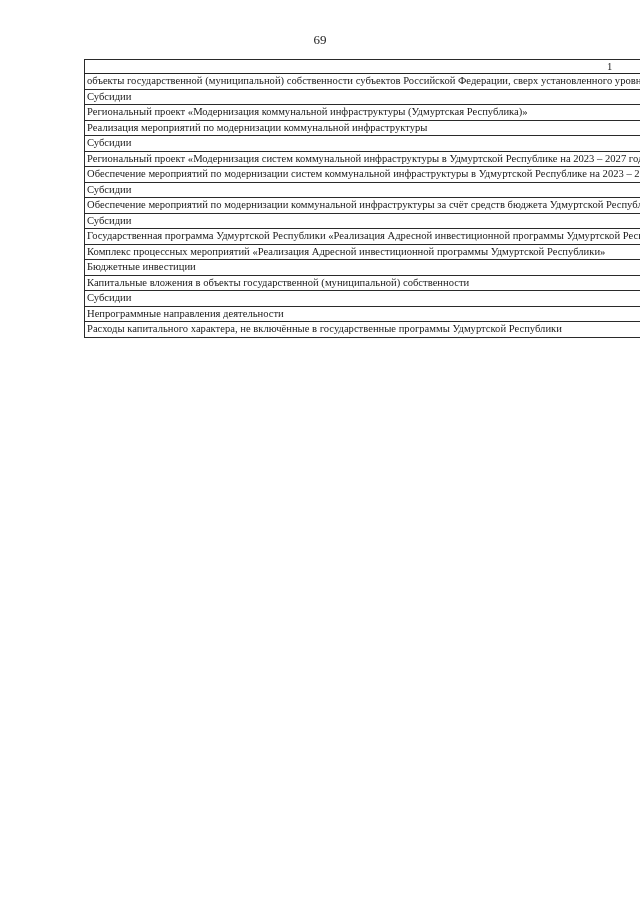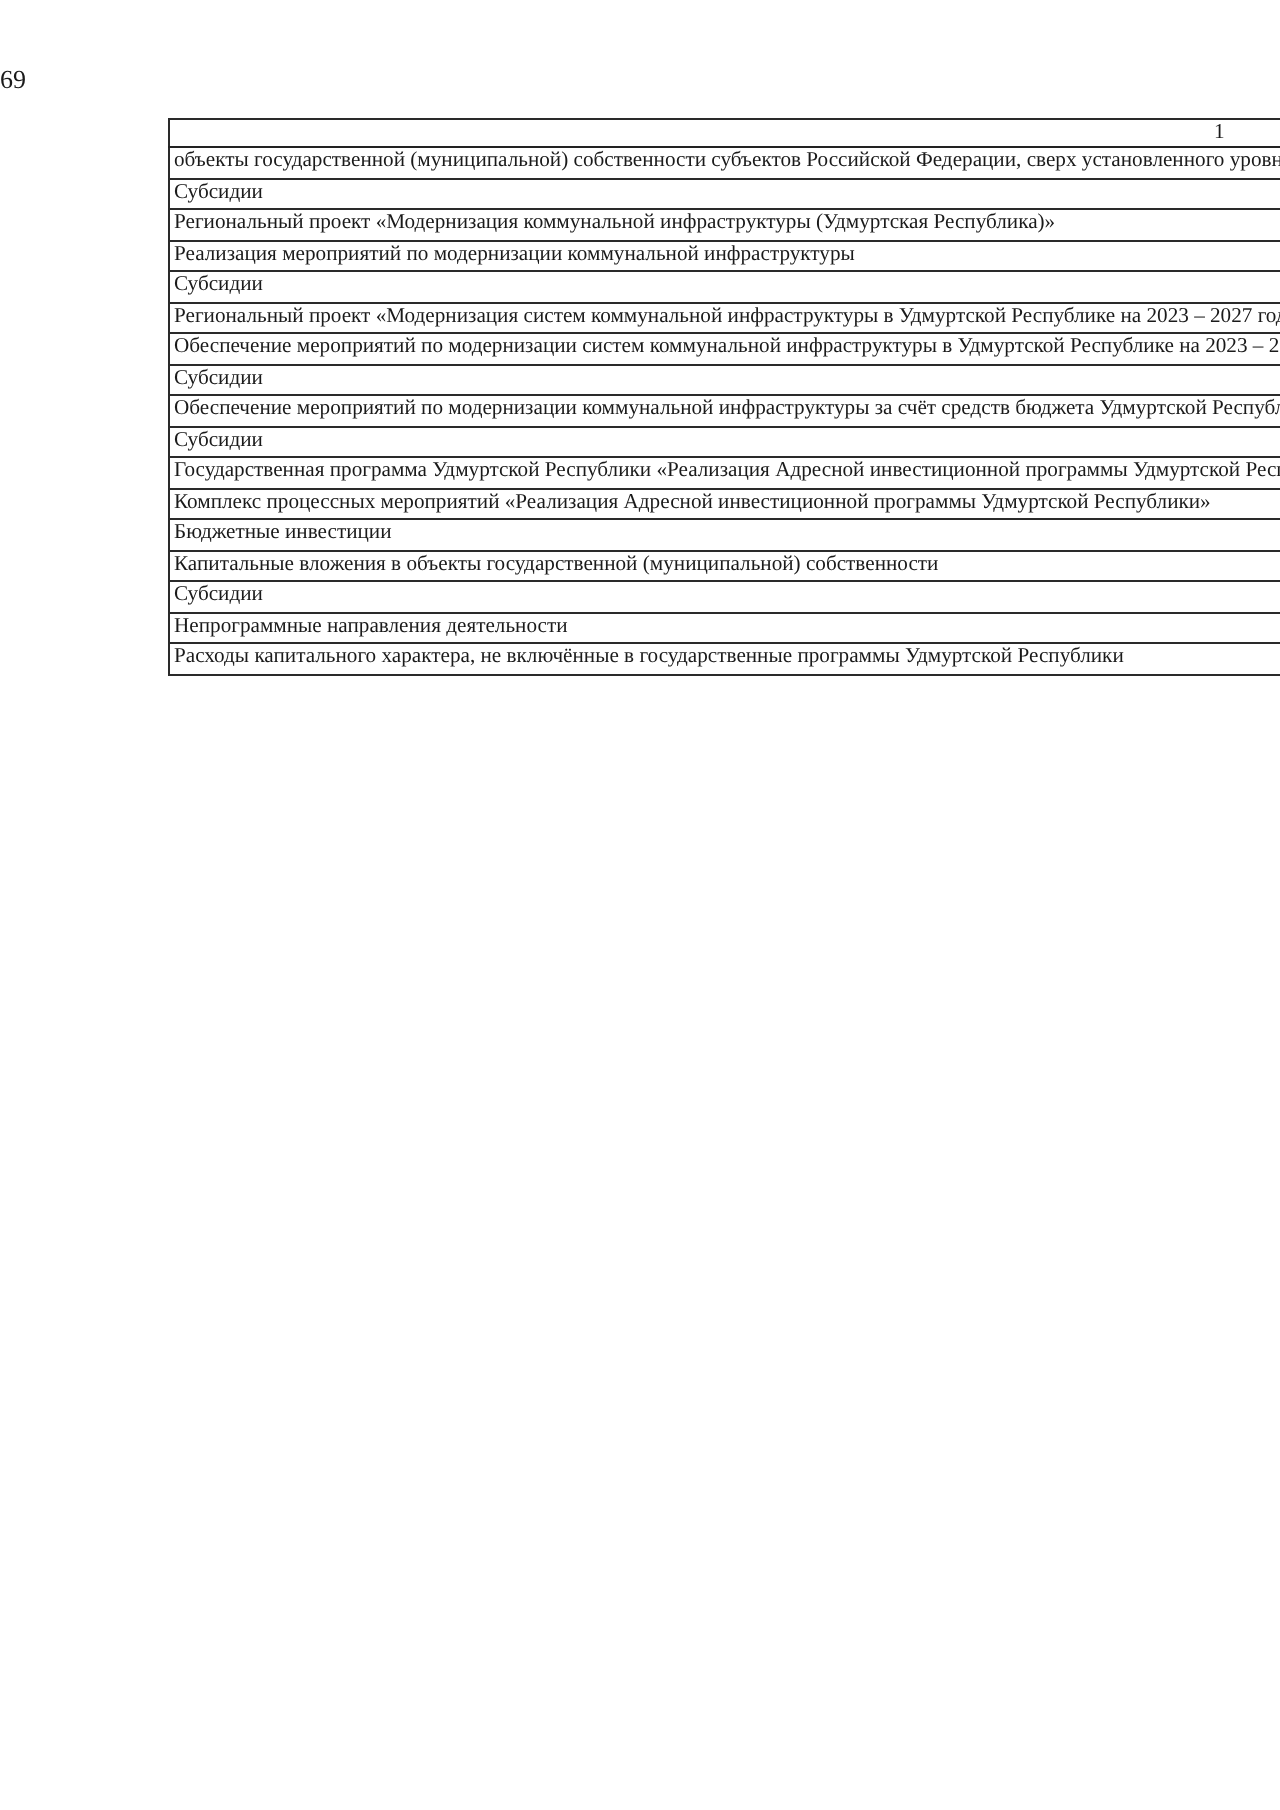--- a/index.html
+++ b/index.html
@@ -1,18 +1,18 @@
 <!DOCTYPE html>
 <html><head>
 <meta charset="utf-8">
 <style>
   html, body { margin: 0; padding: 0; background: #ffffff; }
   body { width: 640px; height: 905px; position: relative; overflow: hidden;
          font-family: "Liberation Serif", "DejaVu Serif", serif; color: #1a1a1a; }
-  .page-number { position: absolute; top: 32px; left: 0; width: 640px; text-align: left;
+  .page-number { position: absolute; top: 32px; left: 0; width: 640px; text-align: center;
                  font-size: 13px; }
   table.budget { position: absolute; left: 84px; top: 59px; border-collapse: collapse;
                  table-layout: fixed; font-size: 10.6px; line-height: 14.5px; }
   table.budget td, table.budget th { border: 1px solid #2a2a2a; padding: 0 2px; vertical-align: bottom;
                  white-space: nowrap; overflow: hidden; }
   table.budget th { font-weight: normal; text-align: center; height: 13px; line-height: 13px;
                  border-bottom: 1.5px solid #222; }
   td.name { white-space: normal; text-align: left; padding-left: 1px; padding-right: 1px; }
   col.c1 { width: 144px; }
 </style>

